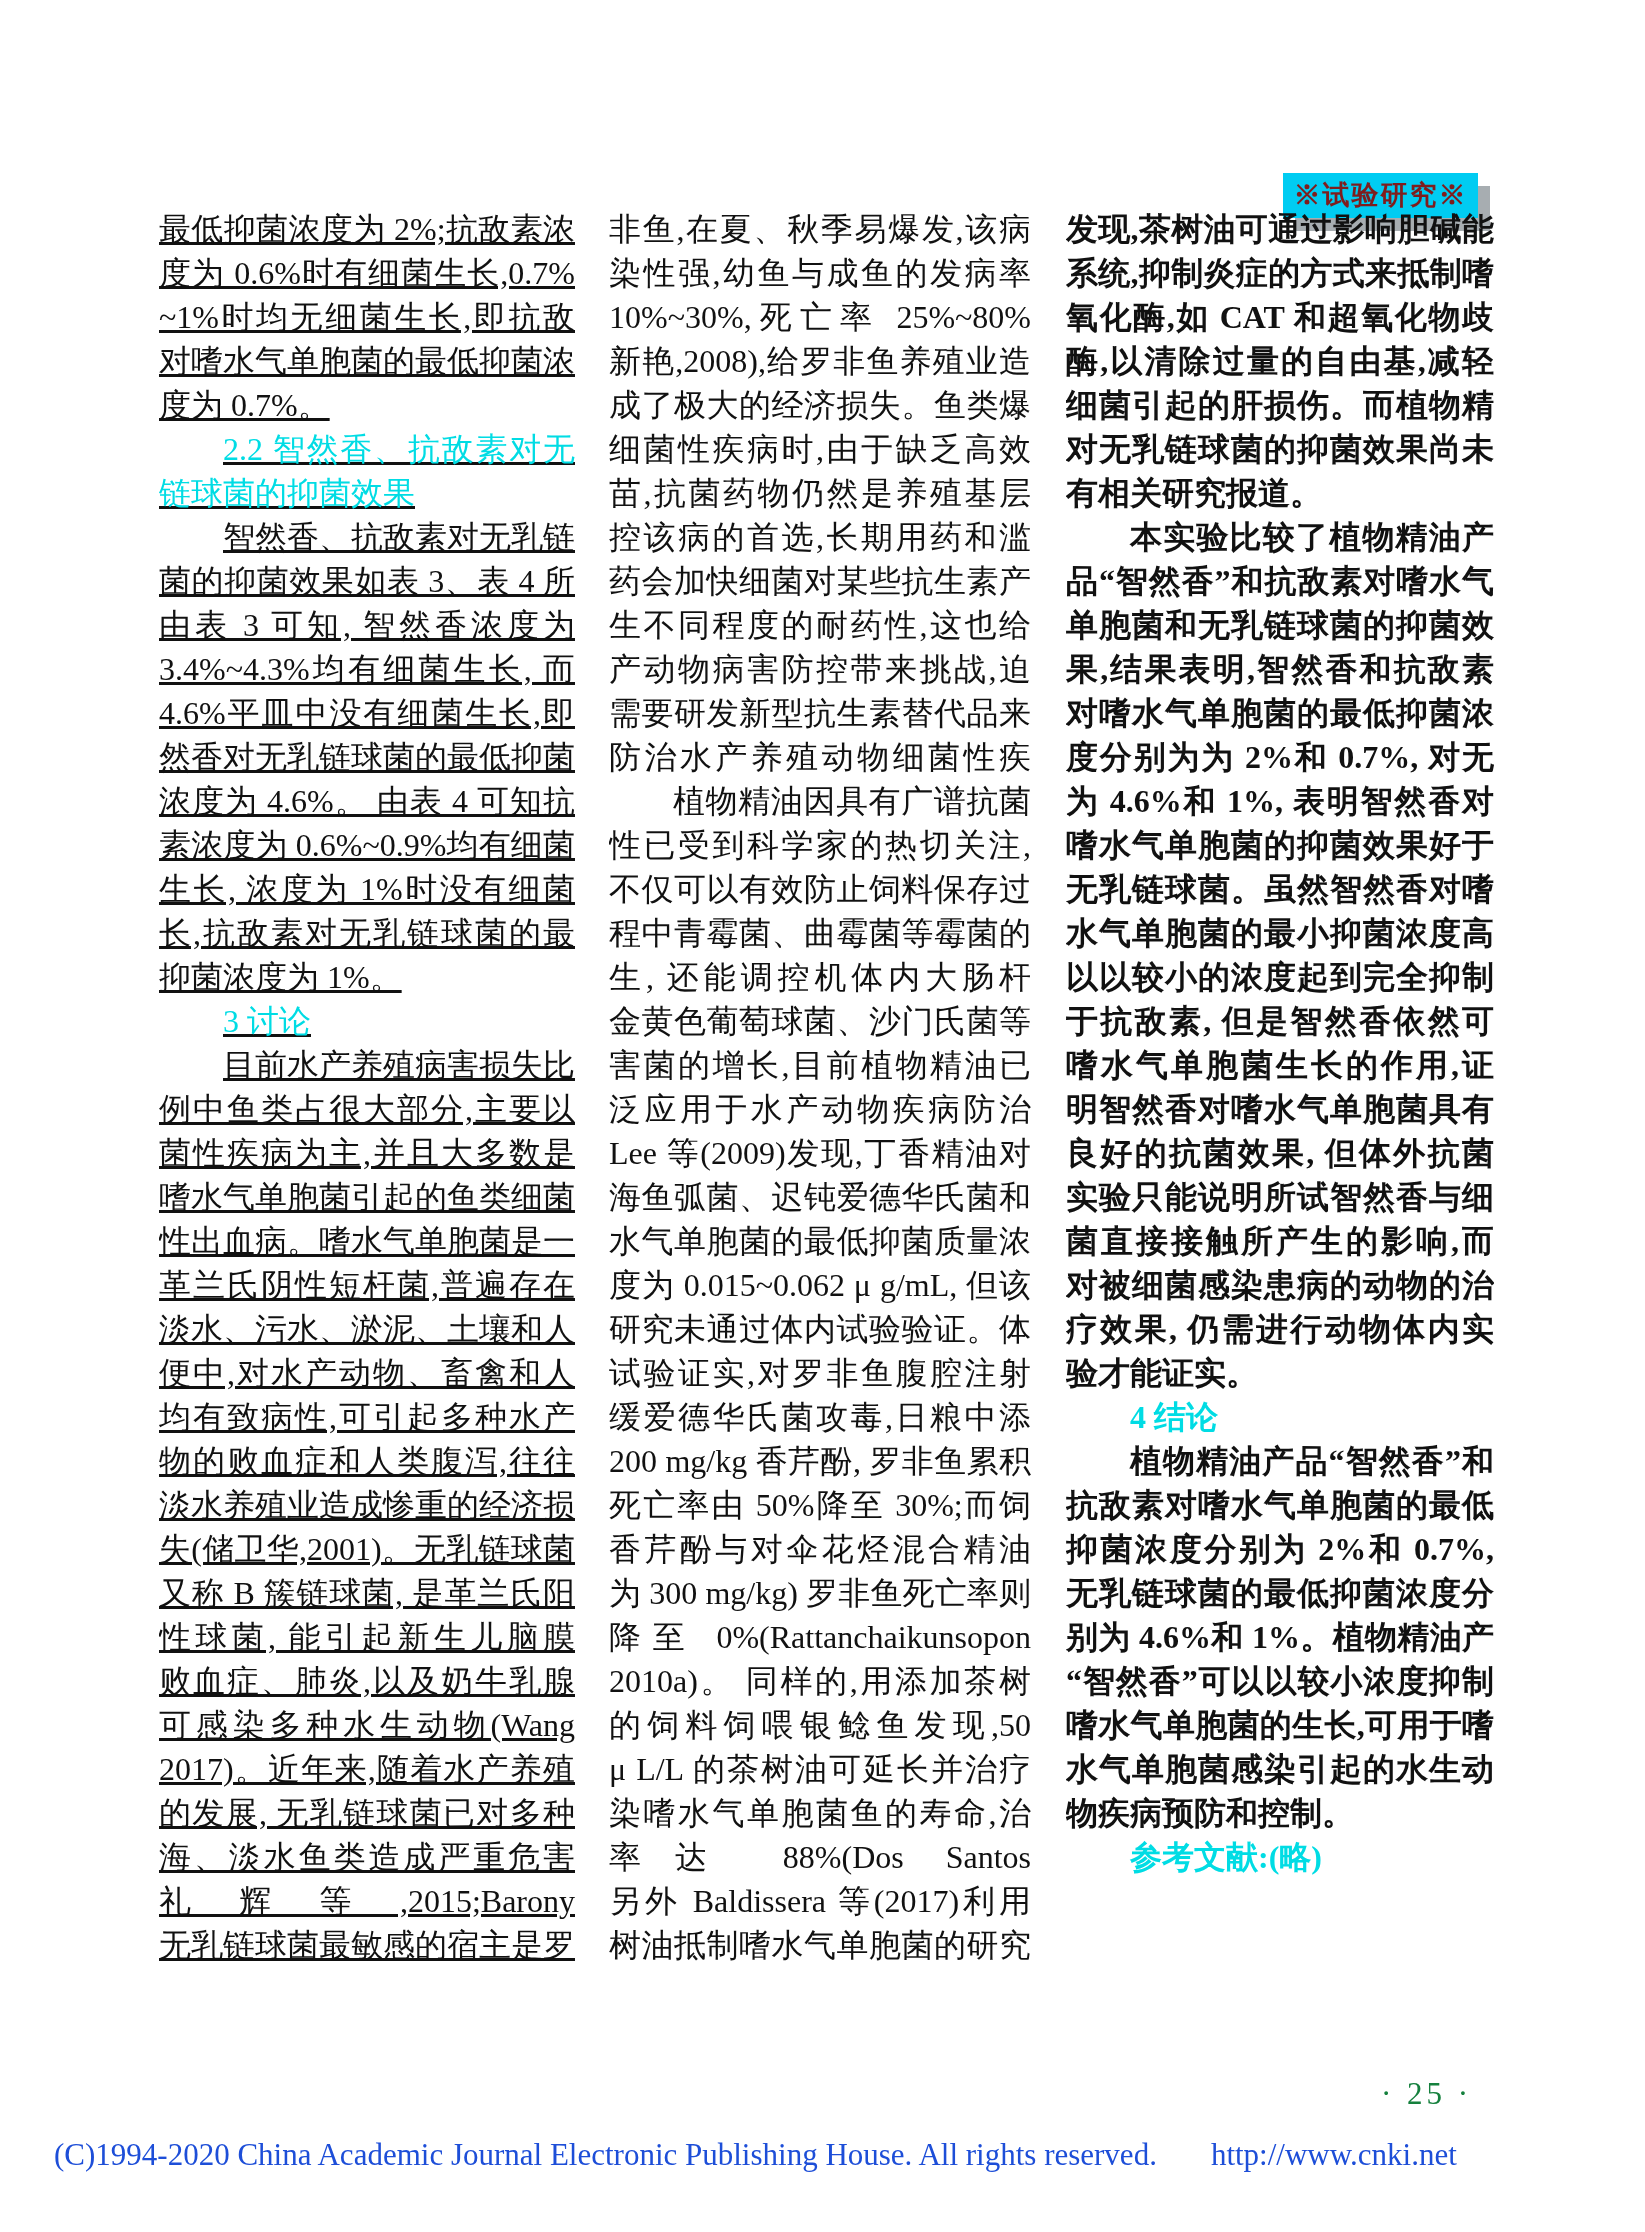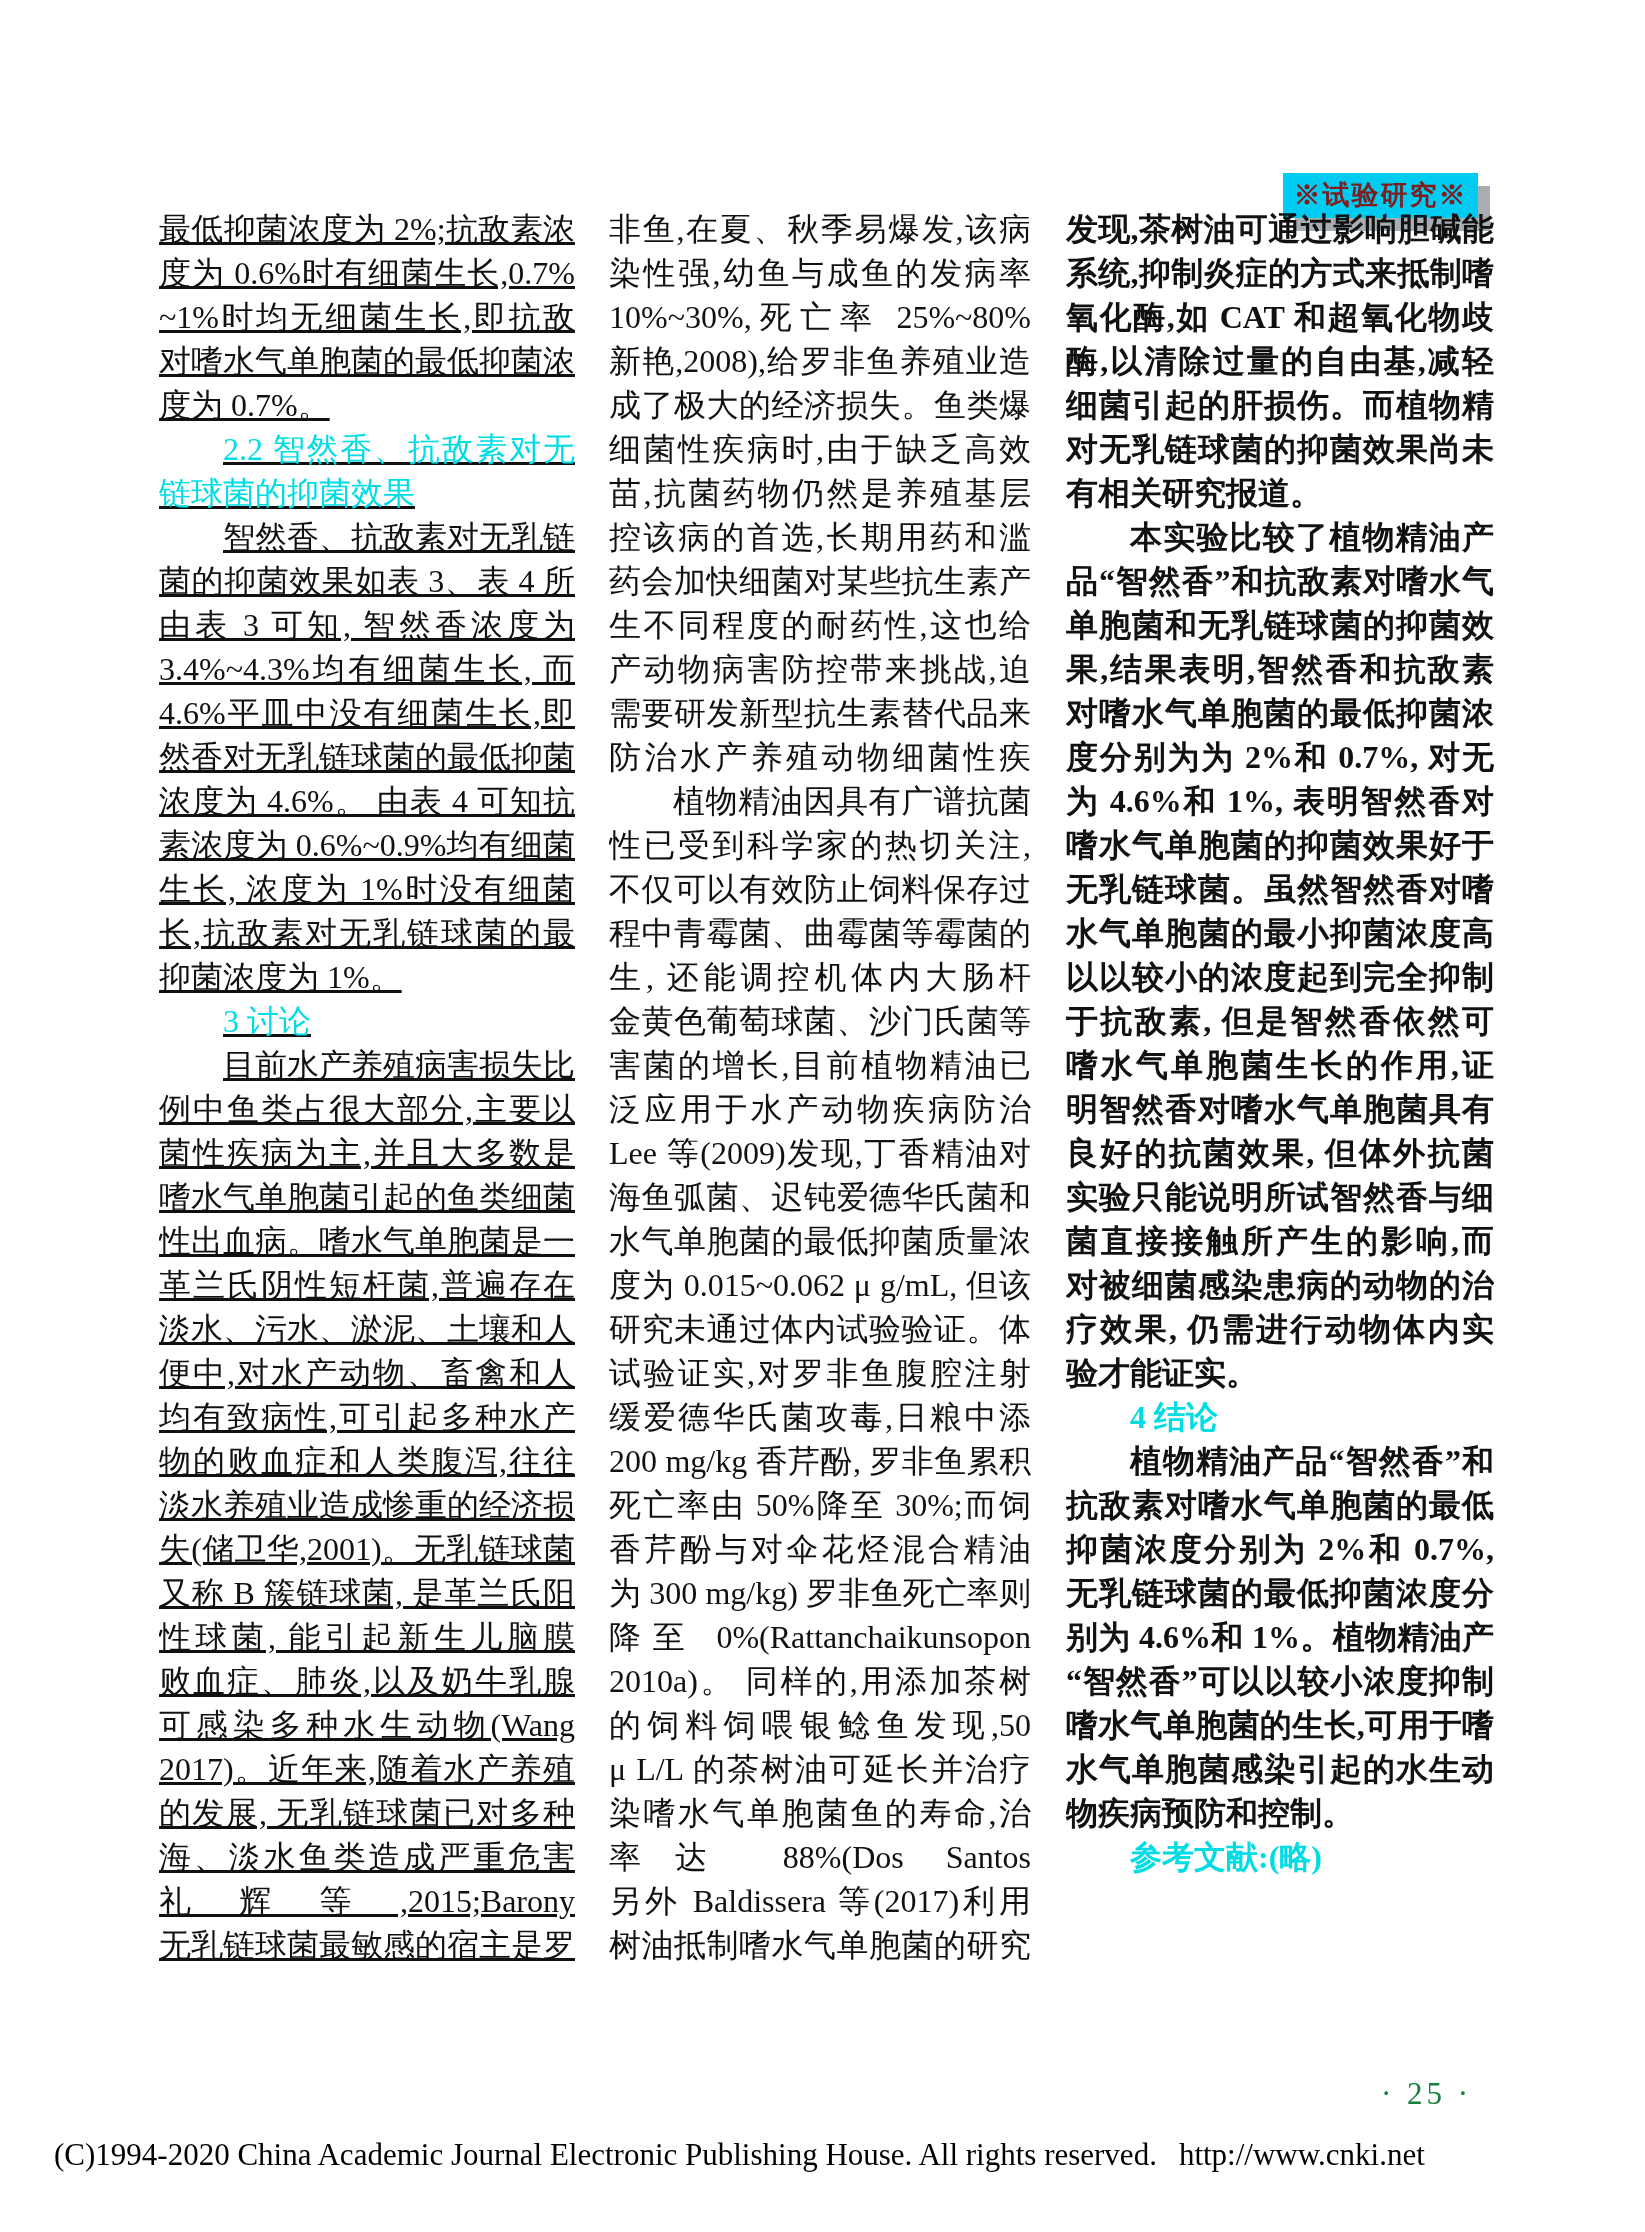--- a/index.html
+++ b/index.html
@@ -39,22 +39,22 @@
   .line.ind   { text-indent:64px; }
   .line.cyan  { color:#00dce4; }
   .page-number {
     position:absolute; left:1381px; top:2076px;
     font-size:31px; letter-spacing:4px; color:#15803d;
   }
   .footer {
     position:absolute; left:54px; top:2137px;
     width:1532px;
     font-size:31px;
-    color:#000000;
-    display:flex; gap:22px;
+    color:#1d4ed8;
+    display:flex; gap:54px;
     white-space:nowrap;
   }
 </style>
 </head>
 <body>
 
 <div class="badge">※试验研究※</div>
 
 <div class="col col-left">
     <div class="line">最低抑菌浓度为 2%;抗敌素浓</div>

